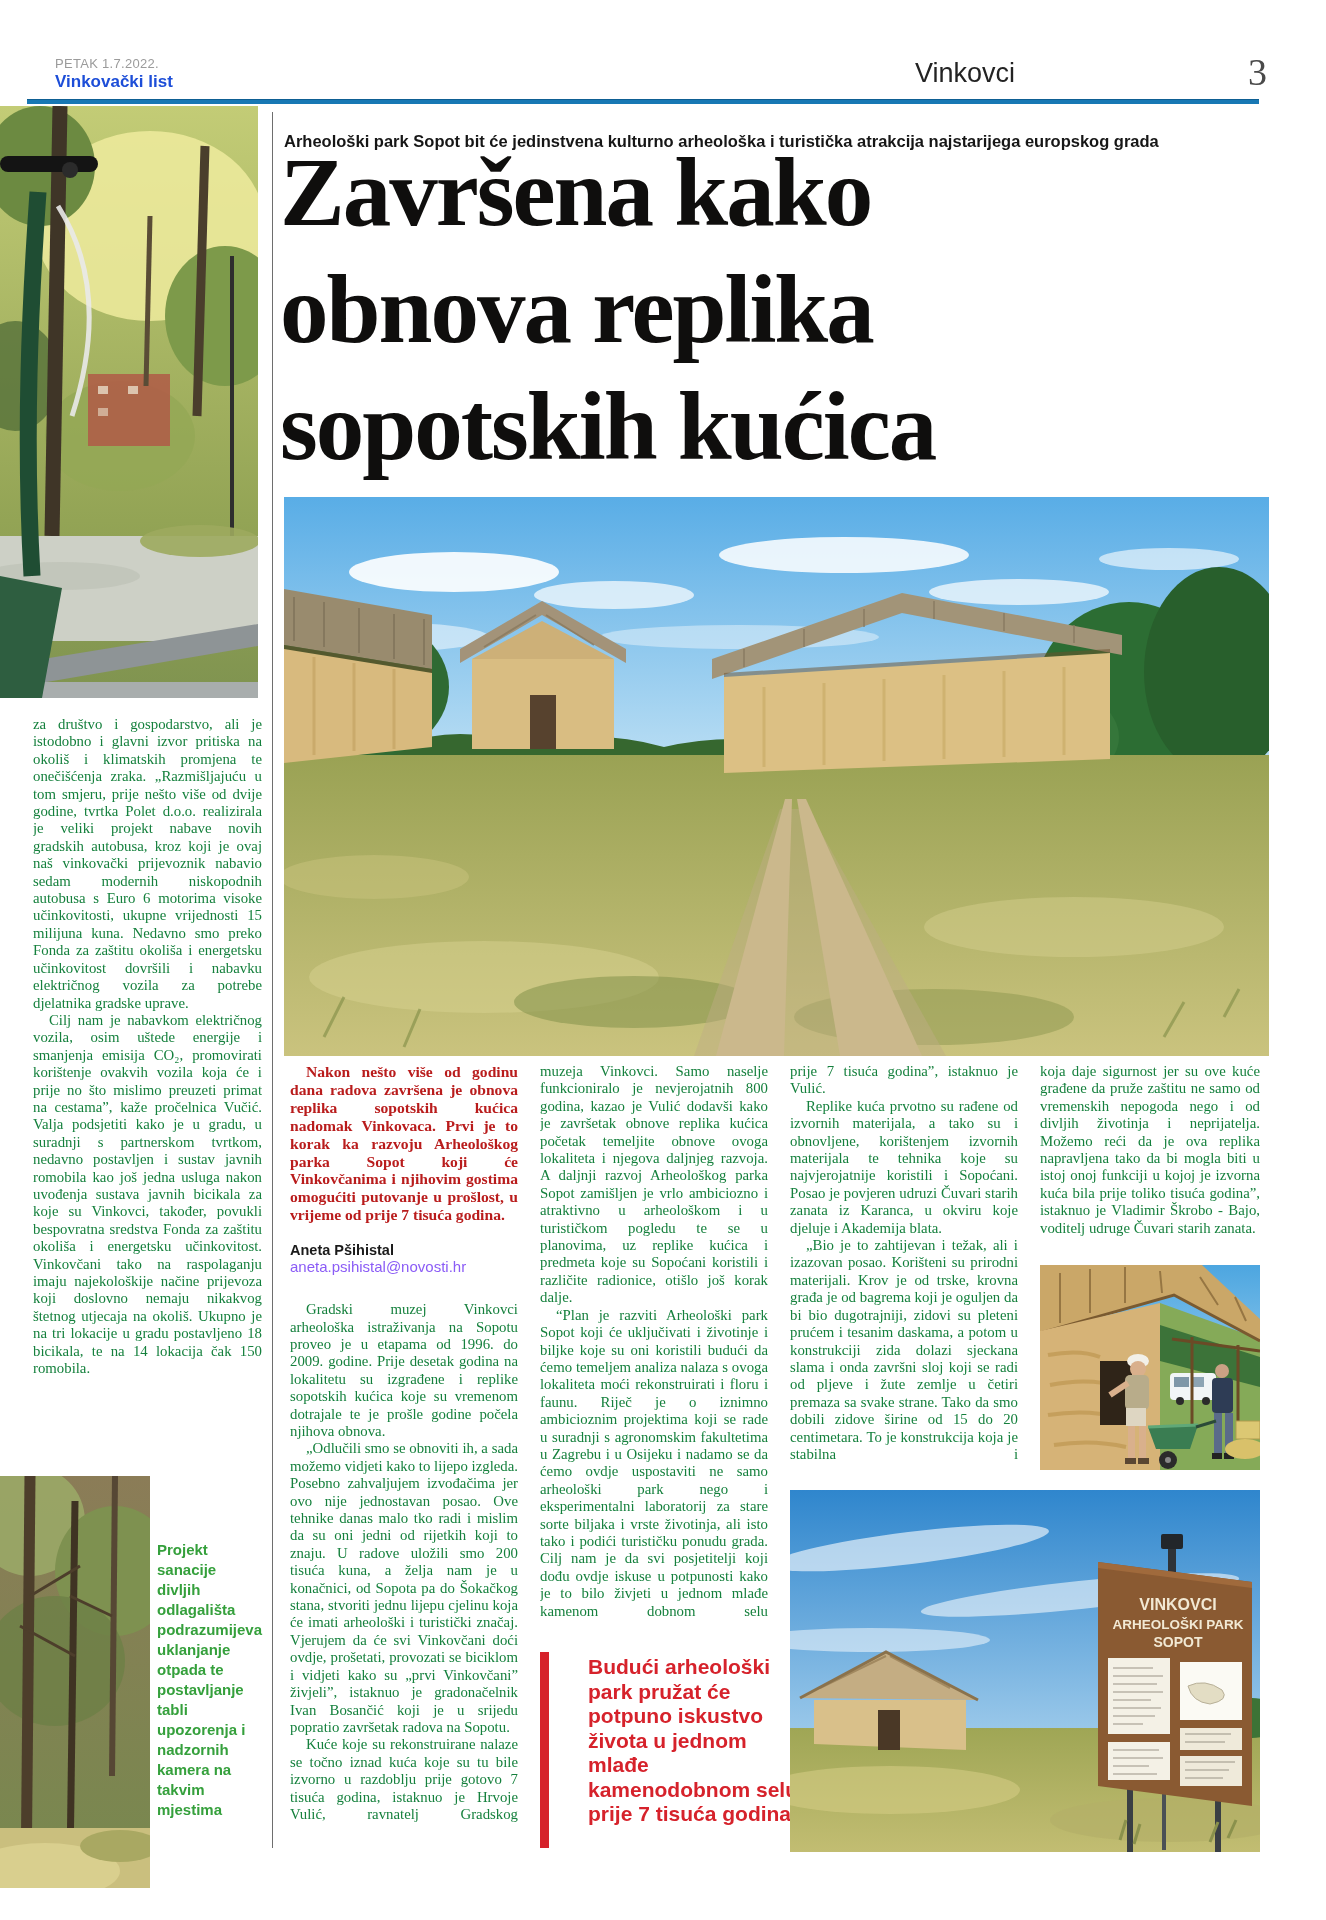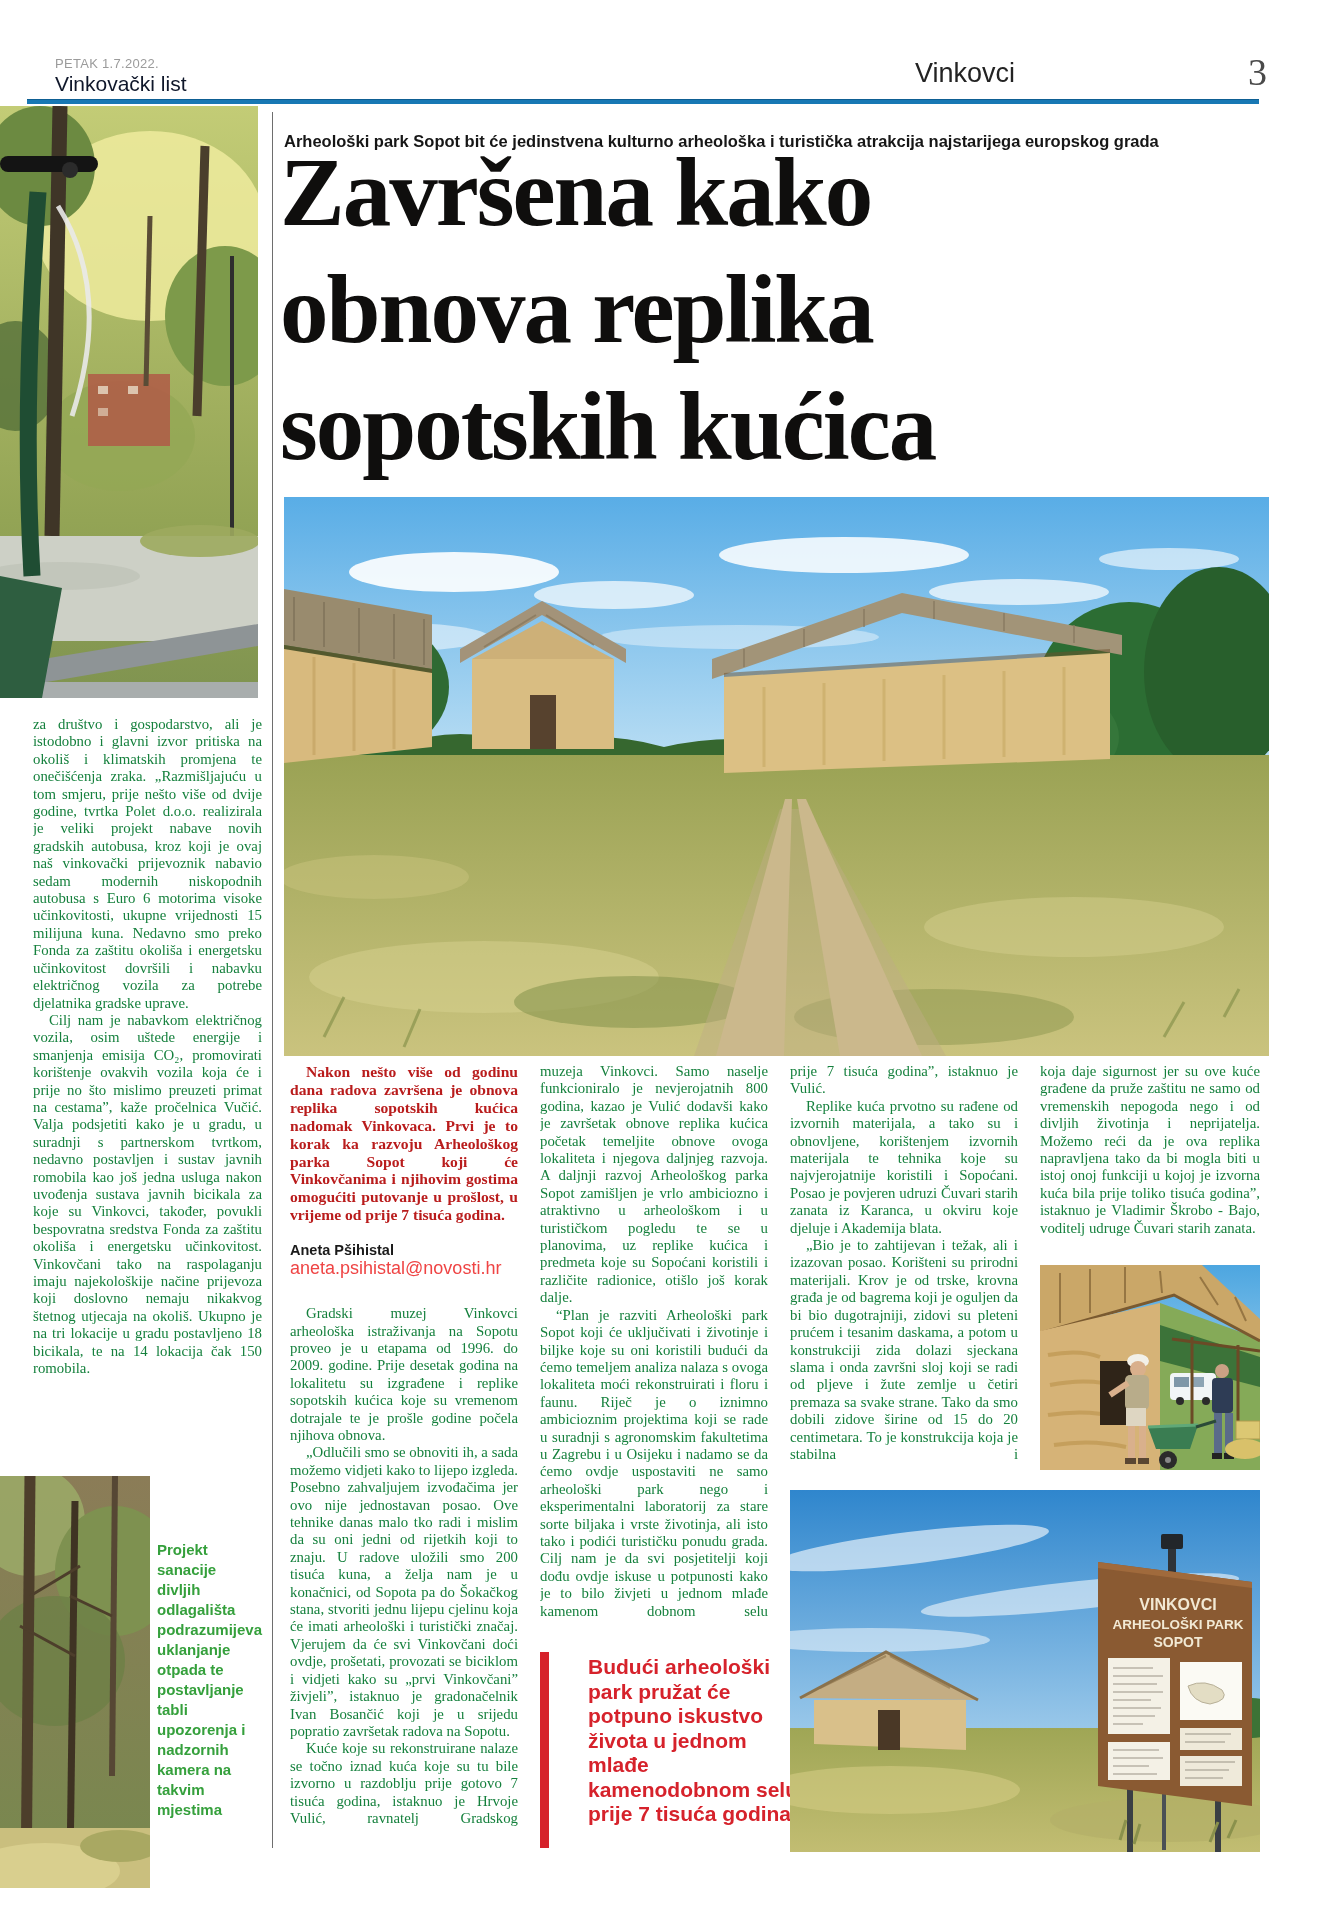--- a/index.html
+++ b/index.html
@@ -1,35 +1,35 @@
 <!DOCTYPE html>
 <html lang="hr"><head>
 <meta charset="utf-8">
 <style>
   html,body{margin:0;padding:0;background:#ffffff;}
   .page{position:relative;width:1326px;height:1920px;background:#fff;overflow:hidden;
         font-family:"Liberation Serif", serif;}
   .abs{position:absolute;}
   
   .hdr-date{font-family:"Liberation Sans",sans-serif;font-size:13px;color:#9b9b9b;letter-spacing:.3px;}
-  .hdr-masthead{font-family:"Liberation Sans",sans-serif;font-size:21px;color:#0f172a;font-weight:400;}
+  .hdr-masthead{font-family:"Liberation Sans",sans-serif;font-size:17px;color:#1d4ed8;font-weight:700;}
   .hdr-section{font-family:"Liberation Sans",sans-serif;font-size:27px;color:#232323;}
   .hdr-page{font-family:"Liberation Serif",serif;font-size:38px;color:#4a4a4a;font-weight:400;}
   .blue-rule{height:4px;background:#1878b4;border-top:1px solid #0e5f93;}
   
   .kicker{font-family:"Liberation Sans",sans-serif;font-weight:bold;font-size:16.5px;color:#161616;}
   .headline{font-weight:bold;color:#0f0e0d;font-size:97px;line-height:117px;letter-spacing:-2px;}
   
   .btxt{font-size:14.8px;line-height:17.4px;color:#15803d;text-align:justify;}
   .btxt p{margin:0;}
   .btxt p.ind{text-indent:16px;}
   .btxt p.jl{text-align-last:justify;}
   .lead{font-weight:bold;font-size:15.6px;line-height:17.9px;color:#b91c1c;}
   .byline-name{font-family:"Liberation Sans",sans-serif;font-weight:bold;font-size:14.5px;color:#1b1b1b;}
-  .byline-mail{font-family:"Liberation Sans",sans-serif;font-size:18px;color:#ef4444;}
+  .byline-mail{font-family:"Liberation Sans",sans-serif;font-size:15px;color:#8b5cf6;}
   .clip{overflow:hidden;}
   
   .green-note{font-family:"Liberation Sans",sans-serif;font-weight:bold;font-size:15px;line-height:20px;color:#35a03c;}
   
   .pq-bar{width:9px;background:#d6222b;}
   .pull-quote{font-family:"Liberation Sans",sans-serif;font-weight:bold;font-size:21px;line-height:24.5px;color:#d6222b;}
   .vrule{width:1px;background:#6e6e6e;}
   svg{display:block;}
 </style>
 </head>

